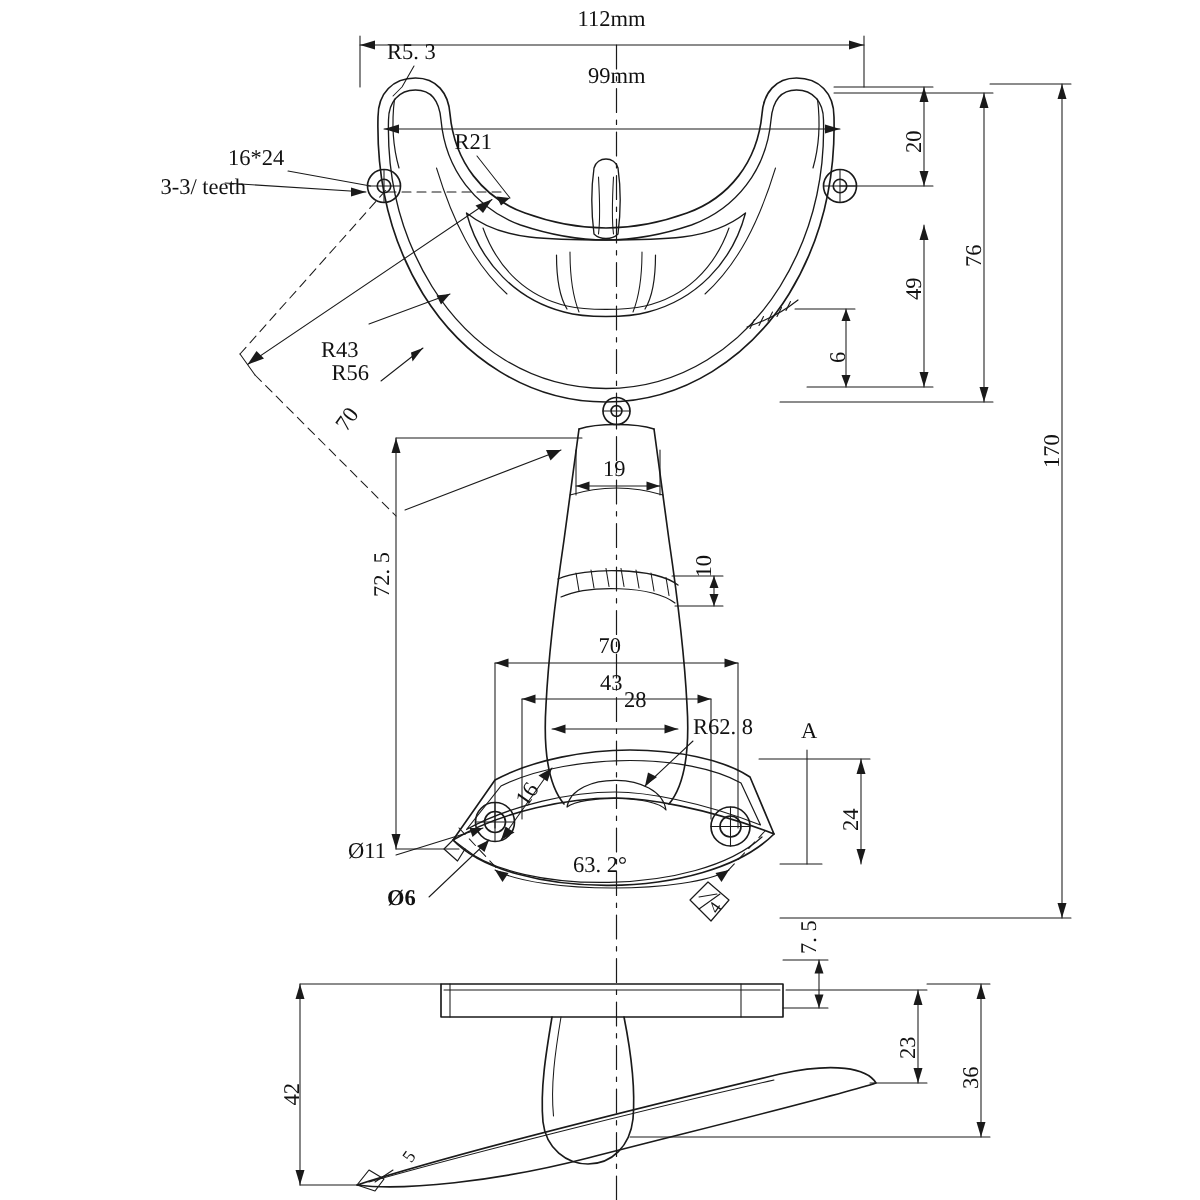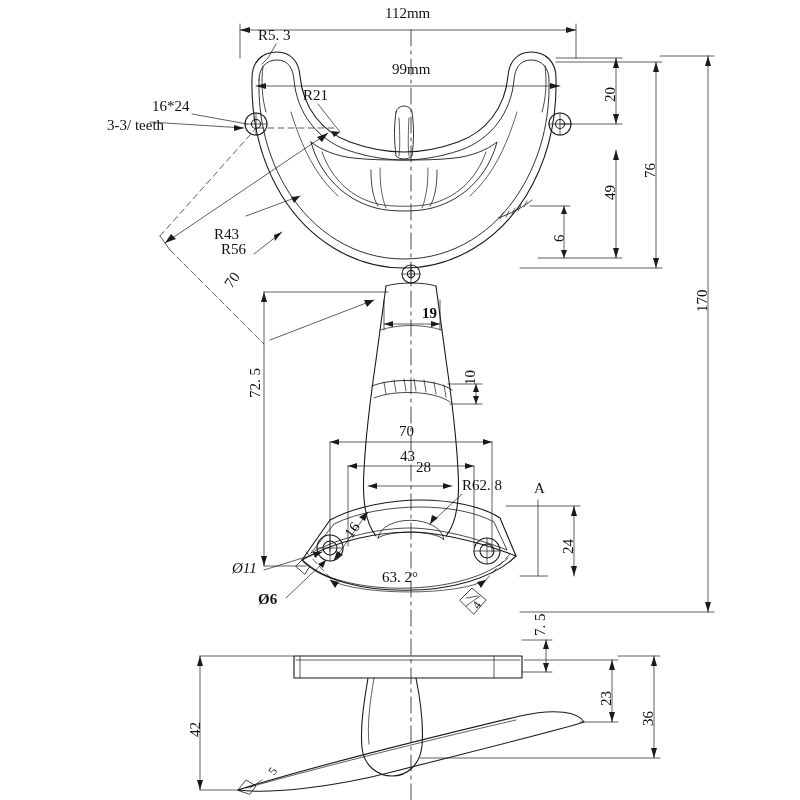--- a/index.html
+++ b/index.html
@@ -363,43 +363,43 @@
         <path d="M200 656 H294"></path>
         <path d="M200 790 H240"></path>
 
         <path d="M262 780 L250 788"></path>
       </g>
     </g>
   </svg>
 
   <div class="dim-label" style="left:385px; top:6px;">112mm</div>
   <div class="dim-label" style="left:258px; top:28px;">R5. 3</div>
-  <div class="dim-label" style="left:392px; top:62px;">99mm</div>
+  <div class="dim-label" style="left:392px; top:44px;">99mm</div>
   <div class="dim-label rot90" style="left:603px; top:102px;">20</div>
   <div class="dim-label" style="left:303px; top:88px;">R21</div>
   <div class="dim-label" style="left:152px; top:99px;text-align:right;">16*24</div>
   <div class="dim-label" style="left:107px; top:118px;">3-3/ teeth</div>
   <div class="dim-label rot90" style="left:643px; top:178px;">76</div>
   <div class="dim-label rot90" style="left:603px; top:200px;">49</div>
   <div class="dim-label" style="left:214px; top:203px;margin-top:24px;">R43</div>
   <div class="dim-label rot90" style="left:552px; top:242px;">6</div>
   <div class="dim-label" style="left:221px; top:242px;">R56</div>
   <div class="dim-label" style="left:222px; top:282px; transform:rotate(-55deg); transform-origin:left top;">70</div>
   <div class="dim-label rot90" style="left:695px; top:312px;">170</div>
-  <div class="dim-label" style="left:422px; top:306px;font-weight:bold;">19</div>
+  <div class="dim-label" style="left:402px; top:306px;">19</div>
   <div class="dim-label rot90" style="left:463px; top:385px;">10</div>
   <div class="dim-label rot90" style="left:248px; top:398px;">72. 5</div>
   <div class="dim-label" style="left:399px; top:424px;">70</div>
   <div class="dim-label" style="left:400px; top:449px;">43</div>
   <div class="dim-label" style="left:400px; top:460px;margin-left:16px;">28</div>
   <div class="dim-label" style="left:462px; top:478px;">R62. 8</div>
   <div class="dim-label" style="left:534px; top:481px;">A</div>
   <div class="dim-label" style="left:342px; top:532px; transform:rotate(-55deg); transform-origin:left top;">16</div>
   <div class="dim-label rot90" style="left:561px; top:554px;">24</div>
-  <div class="dim-label" style="left:232px; top:561px;font-style:italic;">Ø11</div>
+  <div class="dim-label" style="left:232px; top:561px;">Ø11</div>
   <div class="dim-label" style="left:382px; top:570px;">63. 2°</div>
   <div class="dim-label" style="left:258px; top:592px;font-weight:bold;">Ø6</div>
   <div class="dim-label tiny" style="left:470px; top:604px; transform:rotate(-55deg); transform-origin:left top;">4</div>
   <div class="dim-label rot90" style="left:533px; top:636px;">7. 5</div>
   <div class="dim-label rot90" style="left:599px; top:706px;">23</div>
   <div class="dim-label rot90" style="left:641px; top:726px;">36</div>
   <div class="dim-label rot90" style="left:188px; top:737px;">42</div>
   <div class="dim-label tiny" style="left:266px; top:770px; transform:rotate(-55deg); transform-origin:left top;">5</div>
 
 </div>

